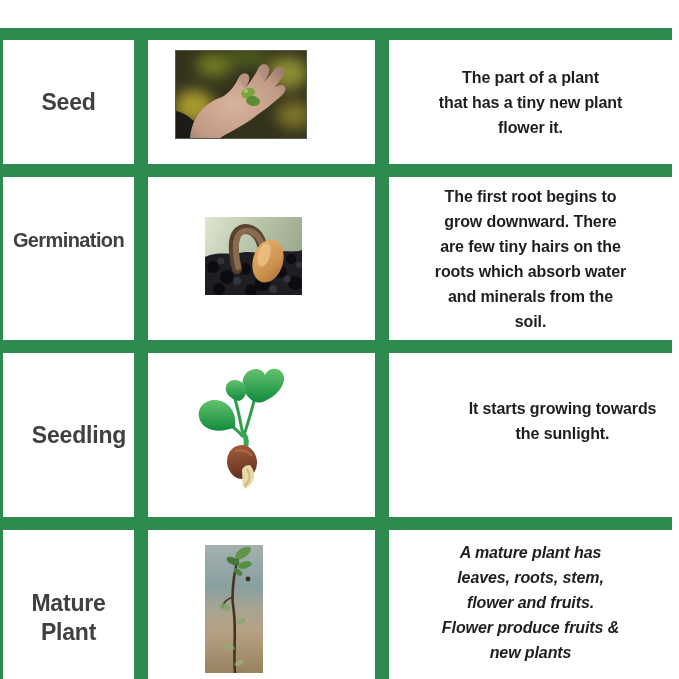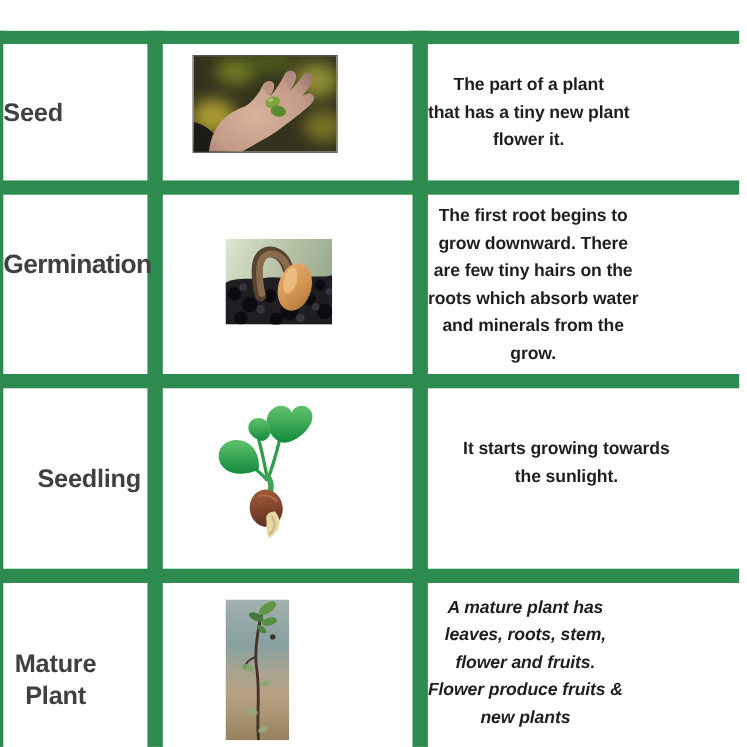--- a/index.html
+++ b/index.html
@@ -1,26 +1,26 @@
 <!DOCTYPE html>
 <html><head>
 <meta charset="utf-8">
 <style>
   html,body{margin:0;padding:0;background:#ffffff;}
   .canvas{
     position:relative;width:679px;height:679px;background:#ffffff;
     overflow:hidden;font-family:"Liberation Sans",sans-serif;
   }
   .bar{position:absolute;background:#2E8B50;}
-  .cell{position:absolute;display:flex;align-items:center;}
+  .cell{position:absolute;display:flex;align-items:center;justify-content:center;}
   .label{
     font-weight:700;color:#404040;font-size:23px;line-height:1.25;
     text-align:center;letter-spacing:-0.2px;
   }
-  .label.tight{font-size:24px;letter-spacing:-0.6px;}
+  .label.tight{font-size:20px;letter-spacing:-0.6px;}
   .desc{
     font-weight:700;color:#1e1e1e;font-size:16px;line-height:25px;
     text-align:center;letter-spacing:-0.1px;
   }
   .photo-frame{border:1px solid #58584f;display:block;}
   svg{display:block;}
 </style>
 </head>
 <body>
 
@@ -137,25 +137,25 @@
     </div>
   </div>
 
   <div class="cell" style="left:389px;top:177px;width:283px;height:163px;">
     <div class="desc">
       <div>The first root begins to</div>
       <div>grow downward. There</div>
       <div>are few tiny hairs on the</div>
       <div>roots which absorb water</div>
       <div>and minerals from the</div>
-      <div>grow.</div>
-    </div>
-  </div>
-
-  <div class="cell" style="left:3px;top:353px;width:152px;height:164px;margin-left:31px;">
+      <div>soil.</div>
+    </div>
+  </div>
+
+  <div class="cell" style="left:3px;top:353px;width:152px;height:164px;">
     <div class="label">Seedling</div>
   </div>
 
   <div class="cell" style="left:148px;top:353px;width:227px;height:164px;">
     <div style="position:absolute;left:47px;top:12px;">
       <svg width="90" height="125" viewBox="0 0 90 125">
         <defs>
           <linearGradient id="leaf3" x1="0" y1="0" x2="0" y2="1">
             <stop offset="0" stop-color="#63c26d"></stop>
               <stop offset="1" stop-color="#128a3e"></stop>

